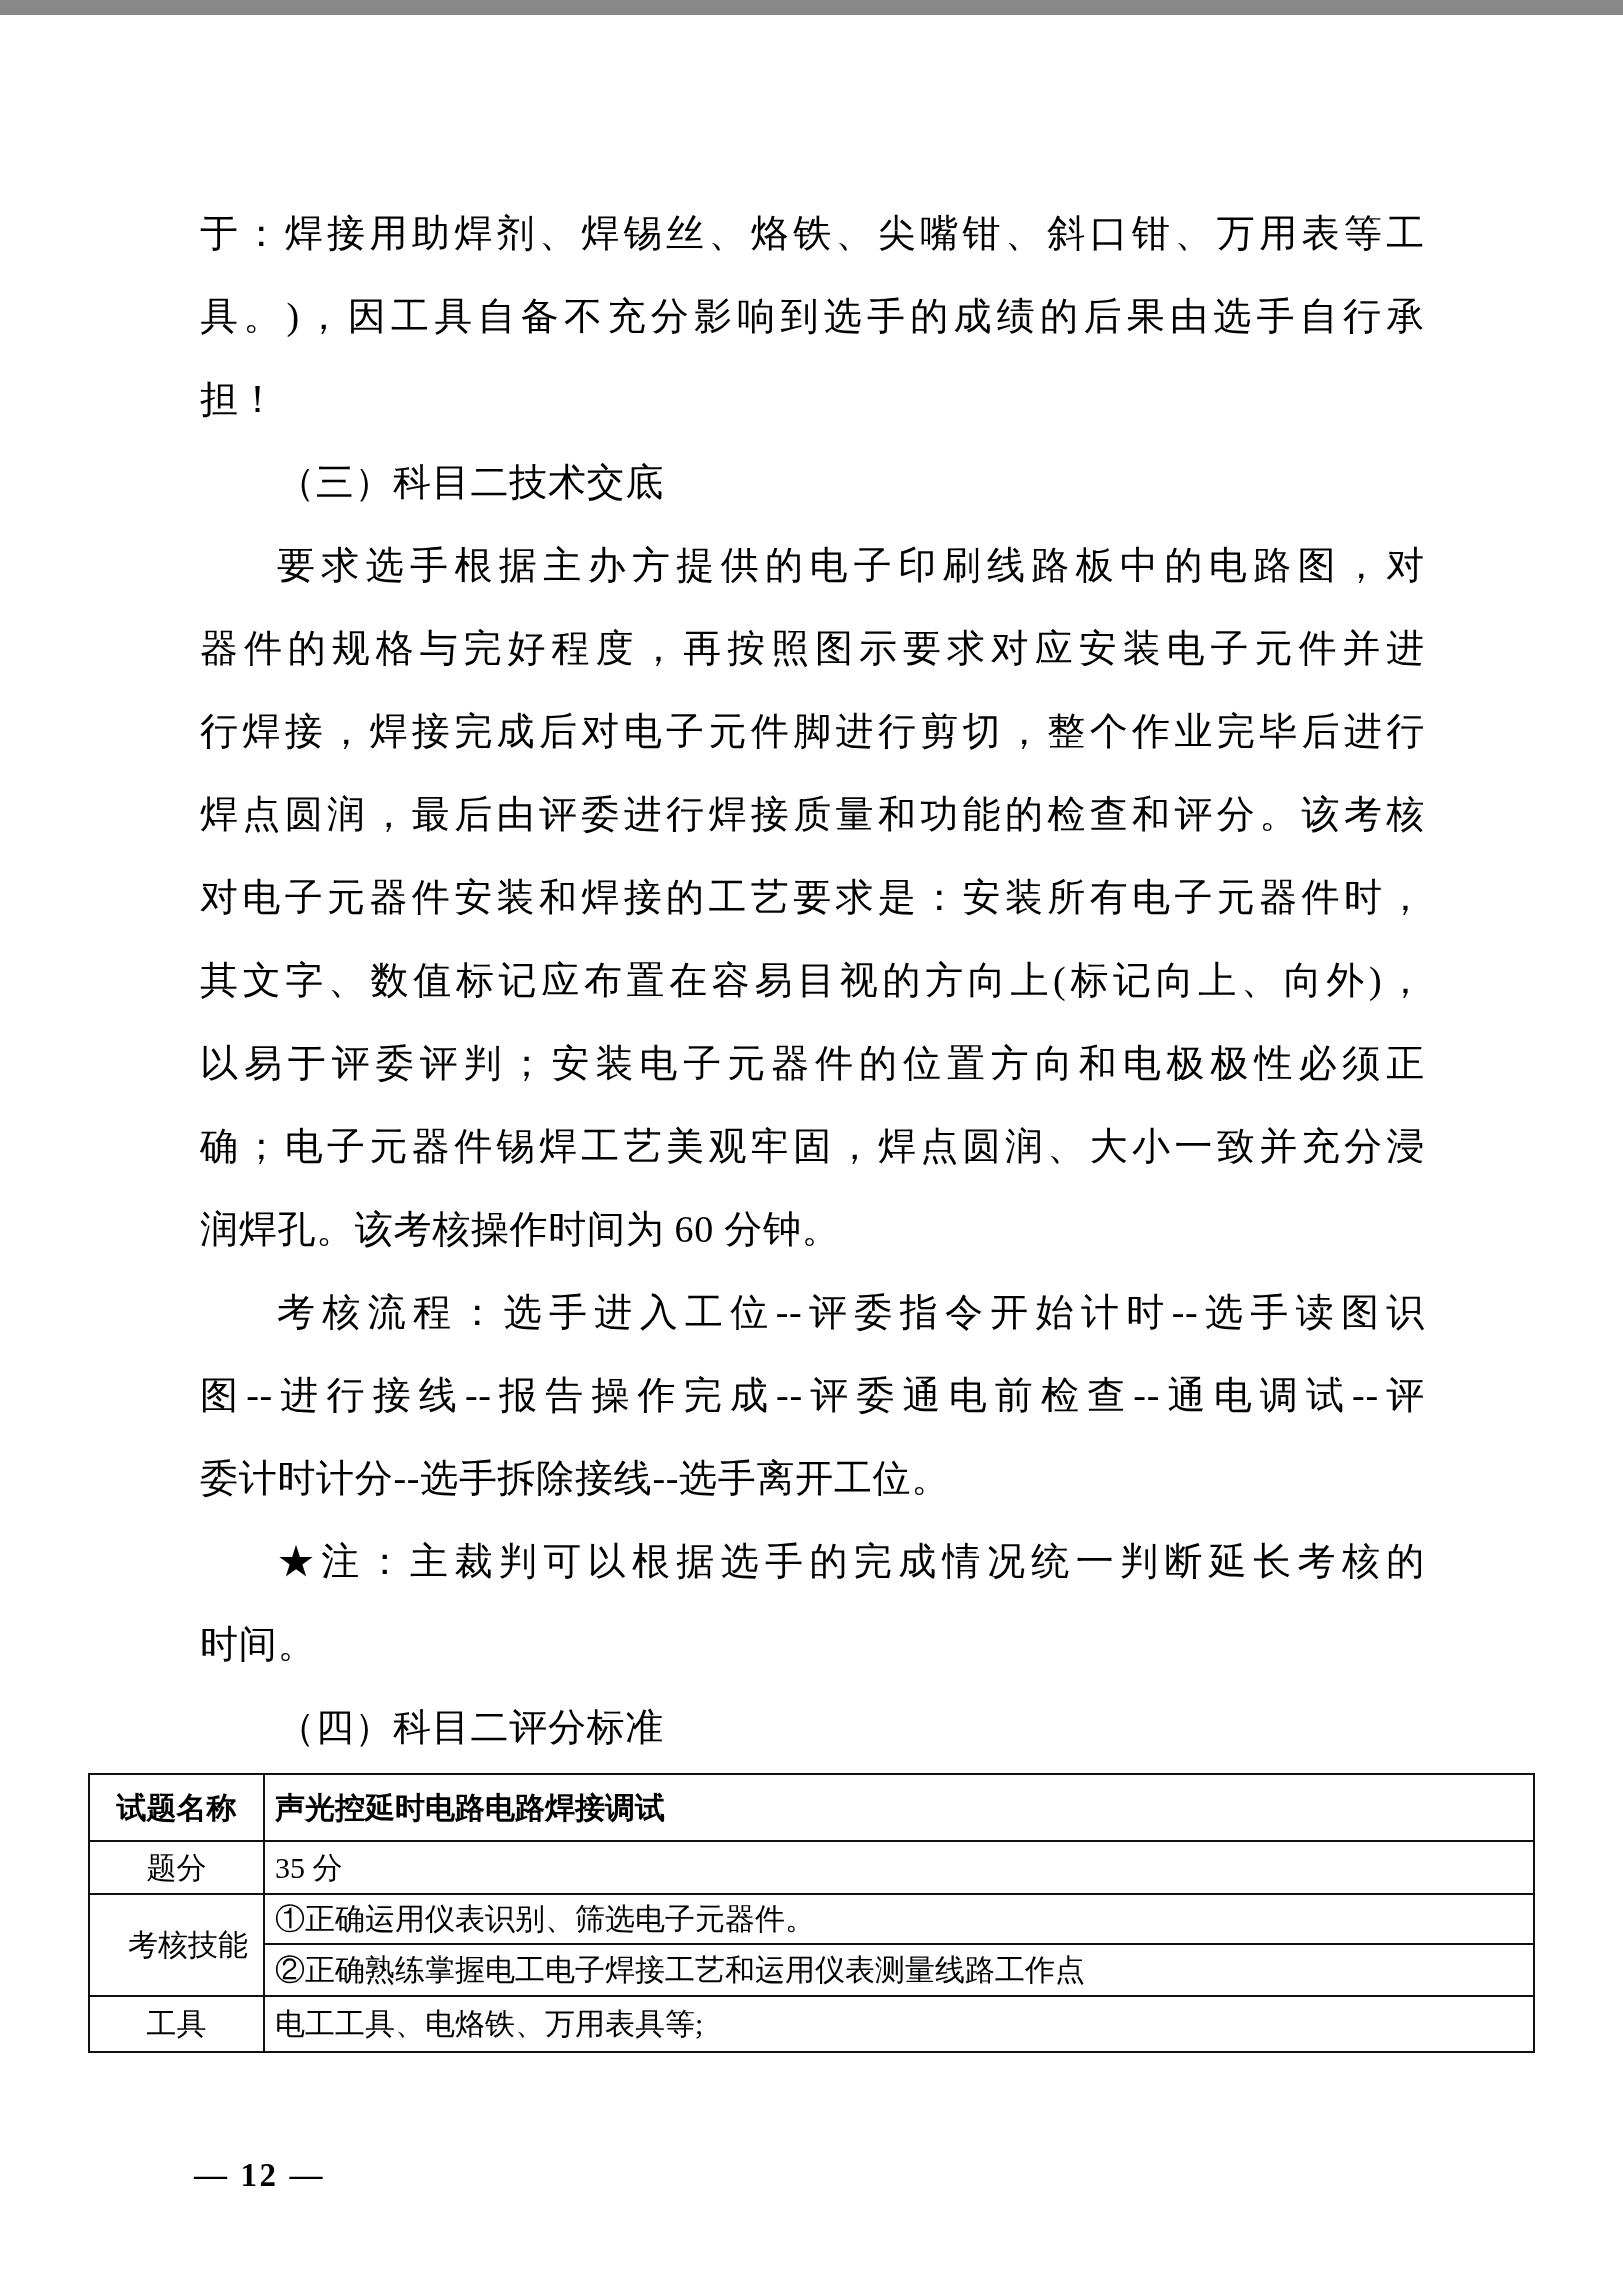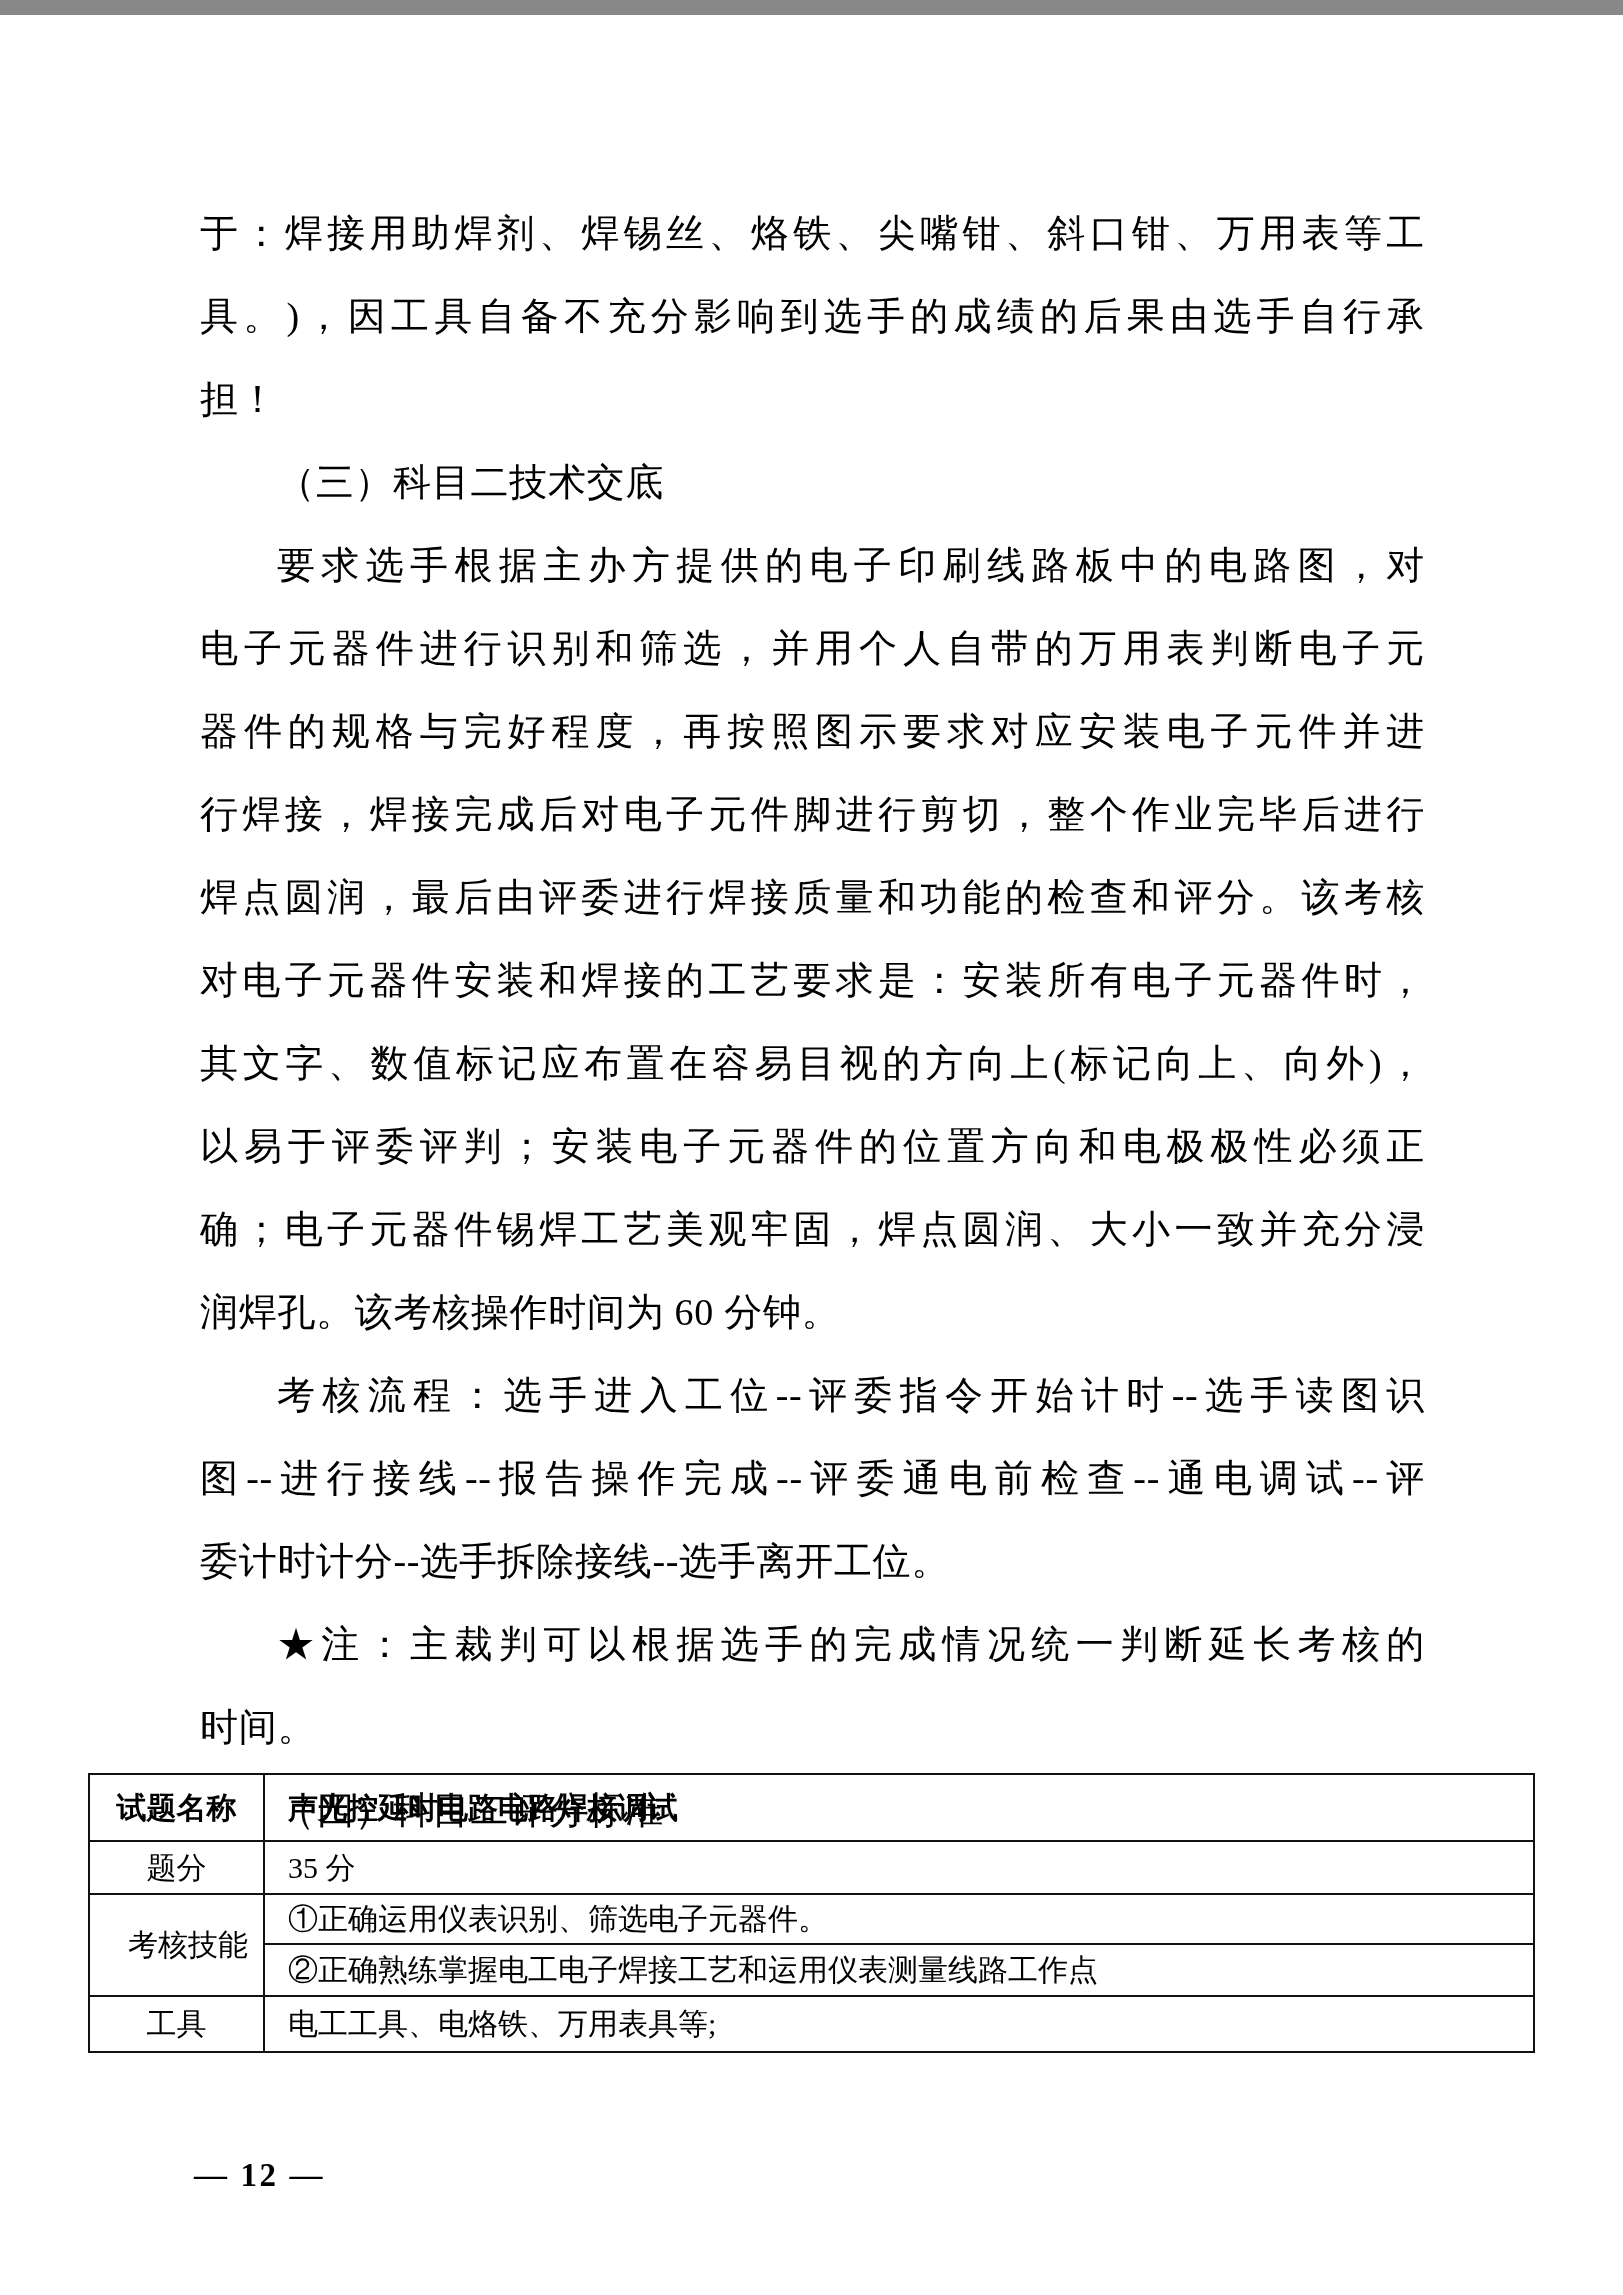--- a/index.html
+++ b/index.html
@@ -56,21 +56,21 @@
     vertical-align: middle;
     padding: 0;
     overflow: hidden;
   }
   .score-table col.c-label { width: 175px; }
   .score-table td.label {
     text-align: center;
   }
   .score-table td.value {
     text-align: left;
-    padding-left: 23px;
+    padding-left: 10px;
     padding-right: 7.9px;
   }
   .score-table tr.bold-row td {
     font-weight: bold;
     border-radius: 13px;
   }
   .score-table td.sub-top {
     border-bottom-width: 2px;
   }
   .score-table td.sub-bottom {
@@ -96,21 +96,20 @@
 <body>
 
 <div class="page">
 
   <div class="content">
     <div class="line fill">于：焊接用助焊剂、焊锡丝、烙铁、尖嘴钳、斜口钳、万用表等工</div>
     <div class="line fill">具。)，因工具自备不充分影响到选手的成绩的后果由选手自行承</div>
     <div class="line">担！</div>
     <div class="line indent">（三）科目二技术交底</div>
     <div class="line fill indent">要求选手根据主办方提供的电子印刷线路板中的电路图，对</div>
-    <div class="line fill">电子元器件进行识别和筛选，并用个人自带的万用表判断电子元</div>
     <div class="line fill">器件的规格与完好程度，再按照图示要求对应安装电子元件并进</div>
     <div class="line fill">行焊接，焊接完成后对电子元件脚进行剪切，整个作业完毕后进行</div>
     <div class="line fill">焊点圆润，最后由评委进行焊接质量和功能的检查和评分。该考核</div>
     <div class="line fill">对电子元器件安装和焊接的工艺要求是：安装所有电子元器件时，</div>
     <div class="line fill">其文字、数值标记应布置在容易目视的方向上(标记向上、向外)，</div>
     <div class="line fill">以易于评委评判；安装电子元器件的位置方向和电极极性必须正</div>
     <div class="line fill">确；电子元器件锡焊工艺美观牢固，焊点圆润、大小一致并充分浸</div>
     <div class="line">润焊孔。该考核操作时间为 60 分钟。</div>
     <div class="line fill indent">考核流程：选手进入工位--评委指令开始计时--选手读图识</div>
     <div class="line fill">图--进行接线--报告操作完成--评委通电前检查--通电调试--评</div>

